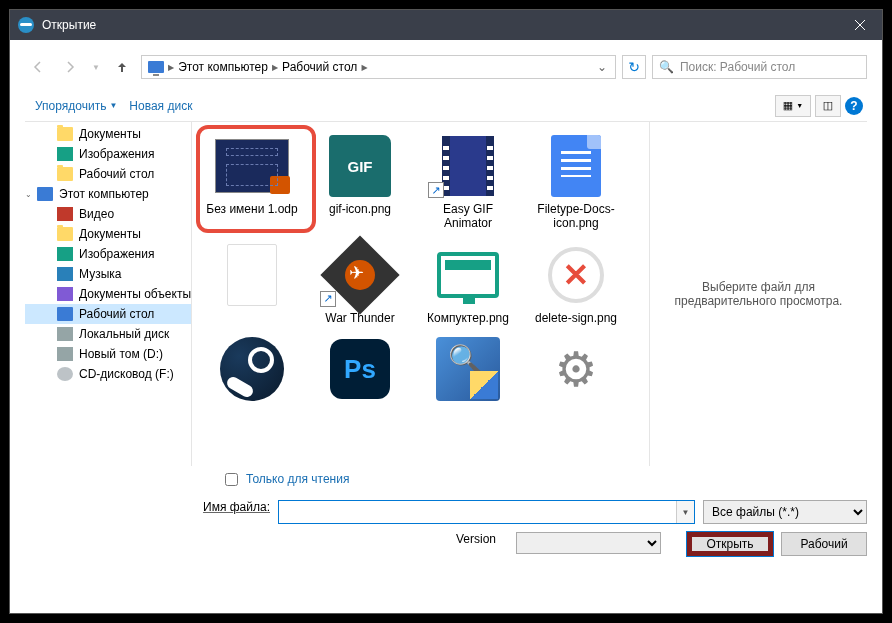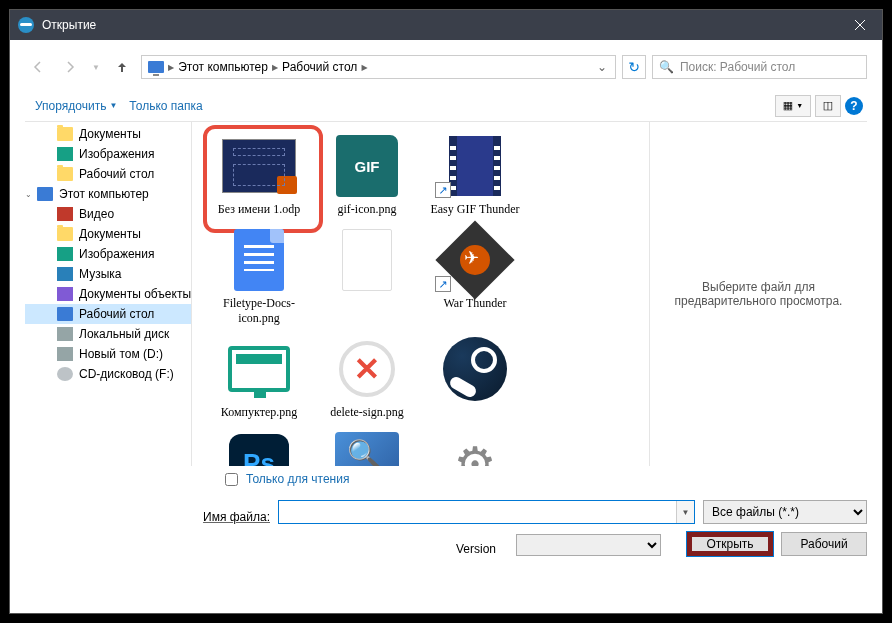--- a/index.html
+++ b/index.html
@@ -23,21 +23,21 @@
 .refresh-btn { width: 24px; height: 24px; border: 1px solid #ccc; display: flex; align-items: center; justify-content: center; color: #0078d4; font-size: 14px; }
 .search-bar { width: 215px; border: 1px solid #ccc; height: 24px; display: flex; align-items: center; padding: 0 6px; font-size: 12px; color: #888; }
 .search-bar .mag { margin-right: 6px; }
 .toolbar { display: flex; align-items: center; height: 32px; font-size: 12px; border-bottom: 1px solid #e5e5e5; padding: 0 4px; }
 .toolbar .tb-item { color: #1a6fb3; padding: 4px 6px; display: flex; align-items: center; gap: 3px; cursor: pointer; }
 .toolbar .tb-sep { flex: 1; }
 .toolbar .tb-right { display: flex; align-items: center; gap: 4px; }
 .tb-icon-btn { width: 26px; height: 22px; border: 1px solid #ccc; display: flex; align-items: center; justify-content: center; font-size: 11px; background: #f5f5f5; cursor: pointer; }
 .tb-icon-btn.split { width: 36px; }
 .help-btn { width: 18px; height: 18px; border-radius: 50%; background: #0078d4; color: #fff; display: flex; align-items: center; justify-content: center; font-size: 12px; font-weight: bold; cursor: pointer; }
-.main { display: flex; height: 344px; gap: 7px; }
+.main { display: flex; height: 344px; }
 .sidebar { width: 167px; border-right: 1px solid #e5e5e5; overflow: hidden; font-size: 12px; padding-top: 2px; }
 .side-item { display: flex; align-items: center; padding: 3px 4px 3px 32px; gap: 6px; cursor: pointer; white-space: nowrap; }
 .side-item.l0 { padding-left: 12px; }
 .side-item.l1 { padding-left: 32px; }
 .side-item.selected { background: #cce8ff; }
 .side-item .expand { width: 10px; font-size: 8px; color: #666; position: absolute; }
 .side-item { position: relative; }
 .si-icon { width: 16px; height: 14px; flex-shrink: 0; }
 .folder { background: #ffd968; border-radius: 1px; position: relative; }
 .folder::before { content:''; position:absolute; top:-2px; left:0; width:6px; height:2px; background:#ffd968; border-radius:1px 1px 0 0; }
@@ -45,21 +45,21 @@
 .dl-icon { background: linear-gradient(#6ab04c, #6ab04c); }
 .vid-icon { background: #c0392b; }
 .pic-icon { background: #16a085; }
 .mus-icon { background: #2980b9; }
 .obj-icon { background: #805ad5; }
 .disk-icon { background: #95a5a6; }
 .cd-icon { background: #bdc3c7; border-radius: 50%; }
 .file-list { flex: 1; overflow: hidden; padding: 6px; display: flex; flex-wrap: wrap; align-content: flex-start; position: relative; }
 .file-item { width: 108px; display: flex; flex-direction: column; align-items: center; padding: 6px 4px; font-size: 12px; text-align: center; cursor: pointer; }
 .file-item .thumb { width: 80px; height: 64px; display: flex; align-items: center; justify-content: center; margin-bottom: 4px; position: relative; }
-.file-item .label { line-height: 1.2; word-break: break-word; font-family: Liberation Serif, serif; }
+.file-item .label { line-height: 1.2; word-break: break-word; }
 .highlight-box { position: absolute; top: 3px; left: 4px; width: 120px; height: 108px; border: 4px solid #e74c3c; border-radius: 12px; pointer-events: none; }
 .thumb-odp { width: 74px; height: 54px; background: #1a2a5c; border: 1px solid #888; position: relative; }
 .thumb-odp::before { content:''; position:absolute; top:8px; left:10px; right:10px; height:6px; border:1px dashed #6a7bb0; }
 .thumb-odp::after { content:''; position:absolute; bottom:6px; left:10px; right:10px; height:20px; border:1px dashed #6a7bb0; }
 .odp-badge { position:absolute; bottom:-2px; right:-2px; width:20px; height:18px; background:#d35400; border-radius:2px; }
 .thumb-gif { width: 62px; height: 62px; background: #1a6d6d; display: flex; align-items: center; justify-content: center; color: #fff; font-weight: bold; font-size: 15px; border-radius: 4px 8px 4px 4px; }
 .thumb-film { width: 52px; height: 60px; background: #2a3a8c; border-left: 8px solid #1a2a5c; border-right: 8px solid #1a2a5c; position: relative; }
 .thumb-film::before,.thumb-film::after { content:''; position:absolute; left:-7px; width:6px; top:4px; bottom:4px; background: repeating-linear-gradient(#1a2a5c 0 6px, #fff 6px 10px); }
 .thumb-film::after { left:auto; right:-7px; }
 .shortcut-badge { position: absolute; bottom: 0; left: 0; width: 16px; height: 16px; background: #fff; border: 1px solid #888; display: flex; align-items: center; justify-content: center; color: #0066cc; font-size: 11px; }
@@ -79,21 +79,21 @@
 .thumb-steam::after { content:''; position:absolute; bottom:8px; left:6px; width:28px; height:12px; background:#fff; border-radius:6px; transform:rotate(30deg); }
 .thumb-ps { width: 60px; height: 60px; background: #001e36; border-radius: 12px; display:flex; align-items:center; justify-content:center; color:#31a8ff; font-size:26px; font-weight:bold; }
 .thumb-scan { width: 64px; height: 64px; background: linear-gradient(135deg,#4a90d9,#2a5a9c); position:relative; border-radius:4px; }
 .thumb-scan::before { content:'🔍'; position:absolute; top:6px; left:12px; font-size:28px; }
 .thumb-scan::after { content:''; position:absolute; bottom:2px; right:2px; width:28px; height:28px; background: linear-gradient(135deg,#ffd968 50%,#3a7bd5 50%); }
 .thumb-gear { width: 56px; height: 56px; color: #888; font-size: 48px; display:flex; align-items:center; justify-content:center; }
 .preview { width: 218px; border-left: 1px solid #e5e5e5; display: flex; align-items: center; justify-content: center; font-size: 12px; color: #555; text-align: center; padding: 20px; }
 .readonly-row { padding: 6px 0 10px 200px; font-size: 12px; color: #1a6fb3; display: flex; align-items: center; gap: 8px; }
 .readonly-row input[type=checkbox] { width: 13px; height: 13px; }
 .bottom { font-size: 12px; }
-.bottom-row { display: flex; align-items: flex-end; padding: 4px 0; gap: 8px; }
+.bottom-row { display: flex; align-items: flex-start; padding: 4px 0; gap: 8px; }
 .bottom-row .lbl { width: 245px; text-align: right; }
 .bottom-row .lbl.u { text-decoration: underline; text-decoration-color: #666; }
 .file-input-wrap { flex: 1; display: flex; border: 1px solid #0078d4; height: 24px; }
 .file-input-wrap input { flex:1; border:none; outline:none; padding: 0 4px; font-size: 12px; }
 .file-input-wrap .dd { width: 18px; display:flex; align-items:center; justify-content:center; border-left: 1px solid #ccc; font-size: 8px; color: #555; background:#f5f5f5; }
 .type-select { width: 164px; height: 24px; border: 1px solid #aaa; padding: 0 4px; font-size: 12px; background: #efefef; }
 .version-select { width: 145px; height: 22px; border: 1px solid #aaa; font-size: 12px; }
 .btn { width: 86px; height: 24px; border: 1px solid #aaa; background: #e1e1e1; font-size: 12px; cursor: pointer; }
 .btn.primary { border: 5px solid #7f1d1d; outline: 1px solid #0078d4; }
 .row2 { justify-content: flex-end; padding-right: 0; }
@@ -153,21 +153,21 @@
         <span>Поиск: Рабочий стол</span>
       </div>
     </div>
 
     <div class="toolbar">
       <div class="tb-item">
         <span>Упорядочить</span>
           <span style="font-size:8px;">▼</span>
       </div>
       <div class="tb-item">
-        <span>Только папка</span>
+        <span>Новая диск</span>
       </div>
       <div class="tb-sep"></div>
       <div class="tb-right">
         <div class="tb-icon-btn split">
           <span>▦</span>
             <span style="font-size:7px;margin-left:3px;">▼</span>
         </div>
         <div class="tb-icon-btn">
           <span>◫</span>
         </div>
@@ -245,21 +245,21 @@
             <div class="thumb">
               <div class="thumb-gif">GIF</div>
             </div>
             <div class="label">gif-icon.png</div>
           </div>
           <div class="file-item">
             <div class="thumb">
               <div class="thumb-film"></div>
               <div class="shortcut-badge">↗</div>
             </div>
-            <div class="label">Easy GIF Thunder</div>
+            <div class="label">Easy GIF Animator</div>
           </div>
           <div class="file-item">
             <div class="thumb">
               <div class="thumb-docs"></div>
             </div>
             <div class="label">Filetype-Docs-icon.png</div>
           </div>
           <div class="file-item">
             <div class="thumb">
               <div class="thumb-blank"></div>

